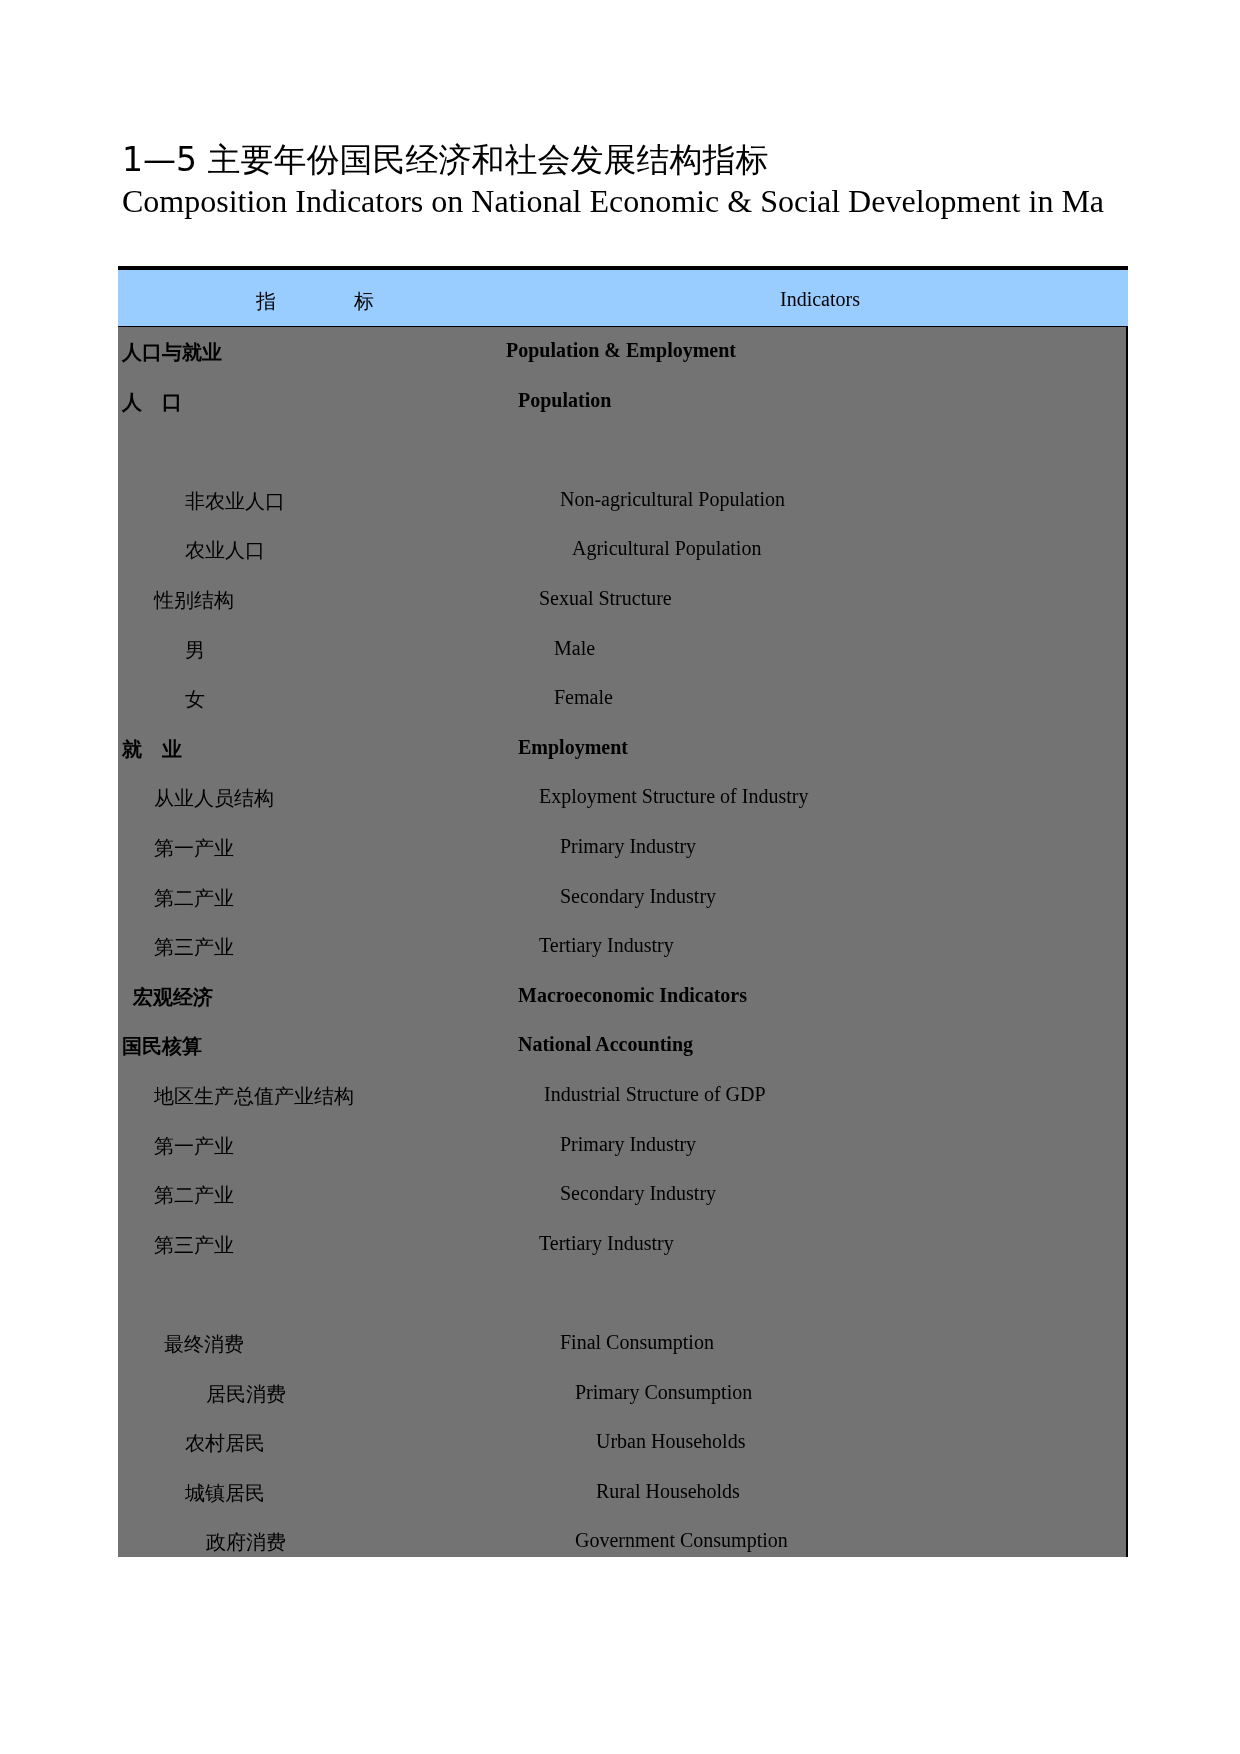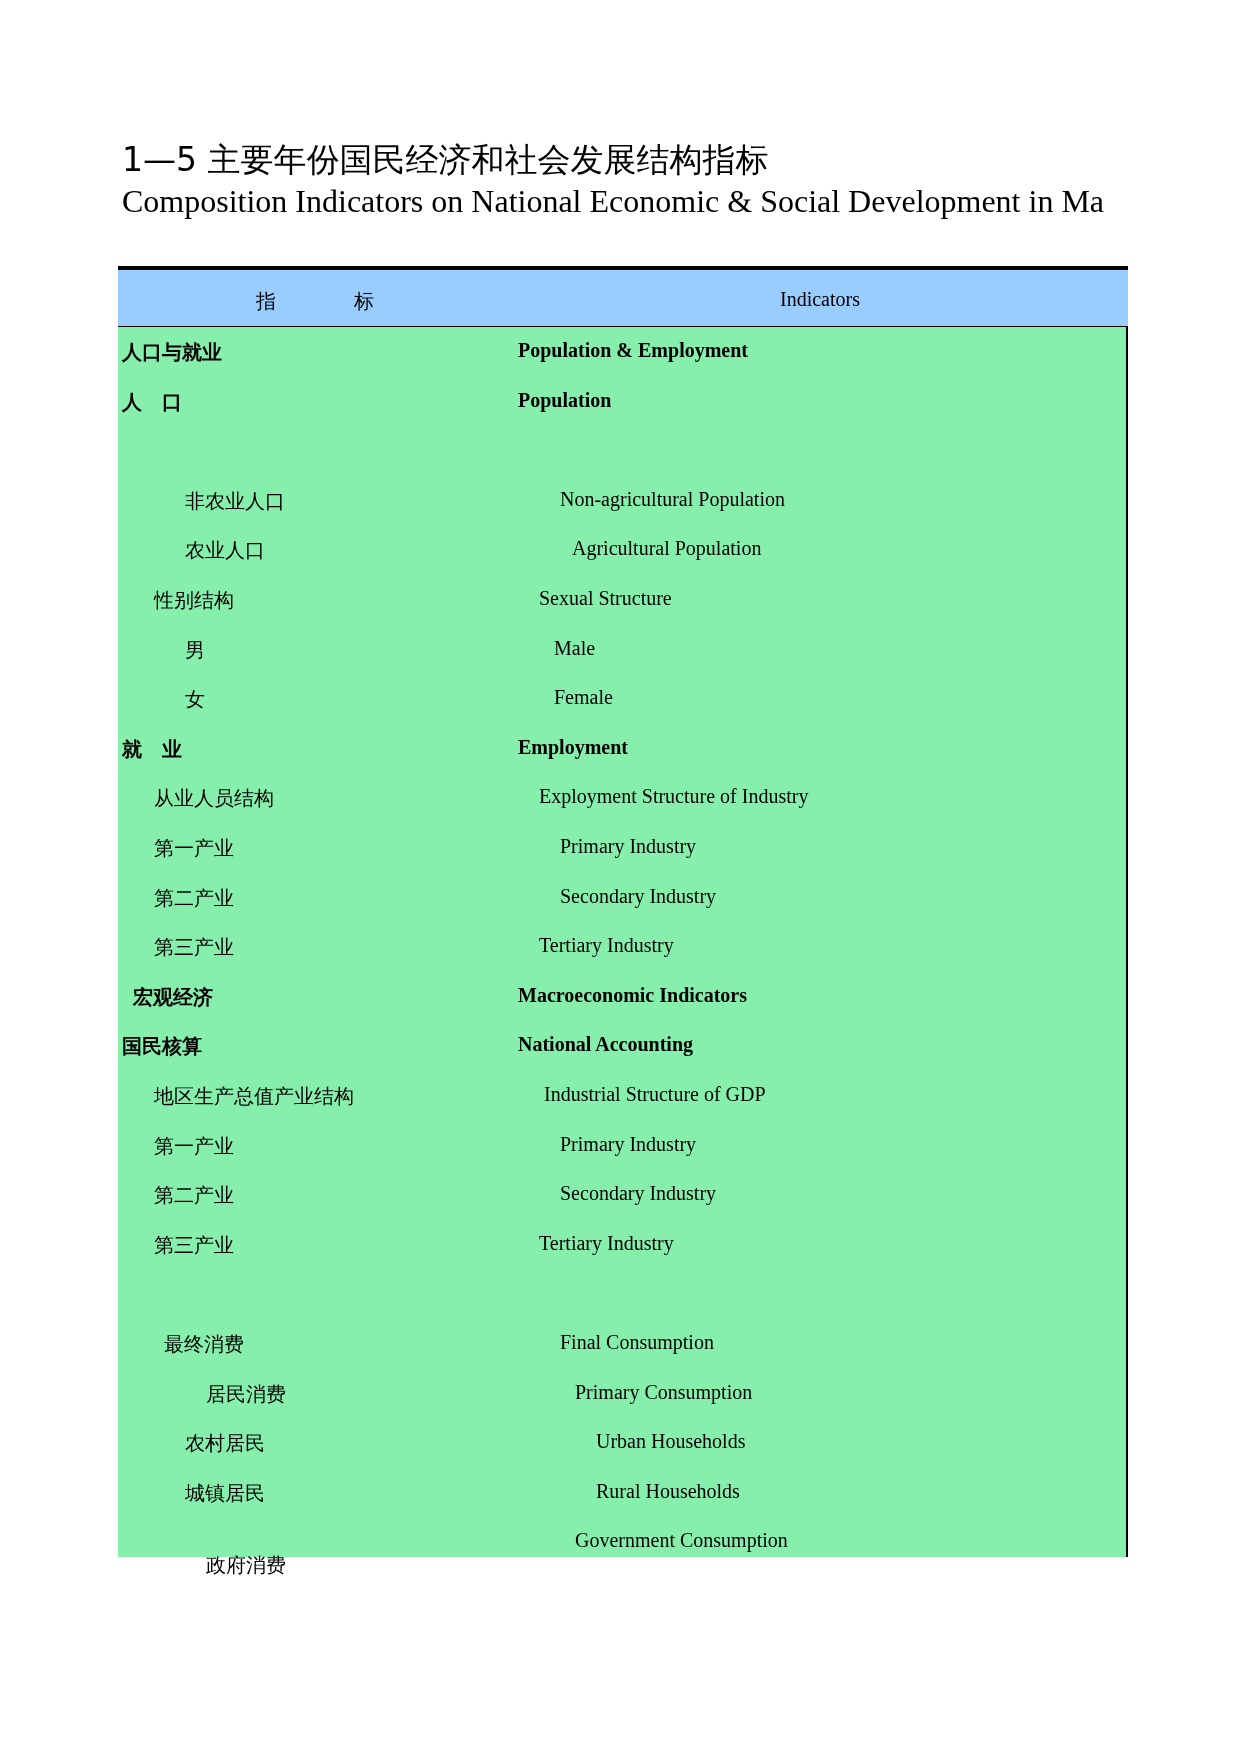--- a/index.html
+++ b/index.html
@@ -7,21 +7,21 @@
   .title-cn { position: absolute; left: 122px; top: 138px; font-size: 33px; font-family: "DejaVu Sans", sans-serif; letter-spacing: 0px; white-space: nowrap; }
   .title-cn .num { font-weight: normal; }
   .title-en { position: absolute; left: 122px; top: 183px; font-size: 32px; font-family: "Liberation Serif", serif; white-space: nowrap; width: 1008px; overflow: hidden; }
   .table-wrap { position: absolute; left: 118px; top: 266px; width: 1010px; border-radius: 31px; }
   .top-rule { height: 4px; background: #000; }
   .header { height: 56px; background: #99ccff; border-bottom: 1px solid #000; position: relative; font-size: 20px; }
   .header .h-cn { position: absolute; left: 138px; top: 18px; letter-spacing: 0; }
   .header .h-cn span { display: inline-block; }
   .header .h-cn .c2 { margin-left: 78px; }
   .header .h-en { position: absolute; left: 662px; top: 18px; }
-  .body { background: #86efac; border-right: 2px solid #000; height: 1230px; position: relative; }
+  .body { background: #737373; border-right: 2px solid #000; height: 1230px; position: relative; }
   .row { position: absolute; left: 0; width: 100%; height: 49.6px; font-size: 20px; }
   .row .cn { position: absolute; top: 0; white-space: nowrap; }
   .row .en { position: absolute; top: 0; white-space: nowrap; }
   .row.bold { font-weight: bold; }
 </style>
 </head>
 <body>
 
 <div class="title-cn">
   <span class="num">1—5</span>
@@ -33,21 +33,21 @@
   <div class="top-rule"></div>
   <div class="header">
     <div class="h-cn">
       <span>指</span><span class="c2">标</span>
     </div>
     <div class="h-en">Indicators</div>
   </div>
   <div class="body" id="tbody">
       <div class="row bold" style="top: 12px;">
         <span class="cn" style="left: 4px;">人口与就业</span>
-        <span class="en" style="left: 400px; text-align: right;">Population &amp; Employment</span>
+        <span class="en" style="left: 388px; text-align: right;">Population &amp; Employment</span>
       </div>
       <div class="row bold" style="top: 61.6px;">
         <span class="cn" style="left: 4px;">人　口</span>
         <span class="en" style="left: 400px;">Population</span>
       </div>
       <div class="row" style="top: 160.8px;">
         <span class="cn" style="left: 67px;">非农业人口</span>
         <span class="en" style="left: 442px;">Non-agricultural Population</span>
       </div>
       <div class="row" style="top: 210.4px;">
@@ -120,17 +120,17 @@
       </div>
       <div class="row" style="top: 1103.2px;">
         <span class="cn" style="left: 67px;">农村居民</span>
         <span class="en" style="left: 478px;">Urban Households</span>
       </div>
       <div class="row" style="top: 1152.8px;">
         <span class="cn" style="left: 67px;">城镇居民</span>
         <span class="en" style="left: 478px;">Rural Households</span>
       </div>
       <div class="row" style="top: 1202.4px;">
-        <span class="cn" style="left: 88px; margin-top: 23px;">政府消费</span>
+        <span class="cn" style="left: 88px;">政府消费</span>
         <span class="en" style="left: 457px;">Government Consumption</span>
       </div>
     </div>
 </div>
 
 </body></html>

